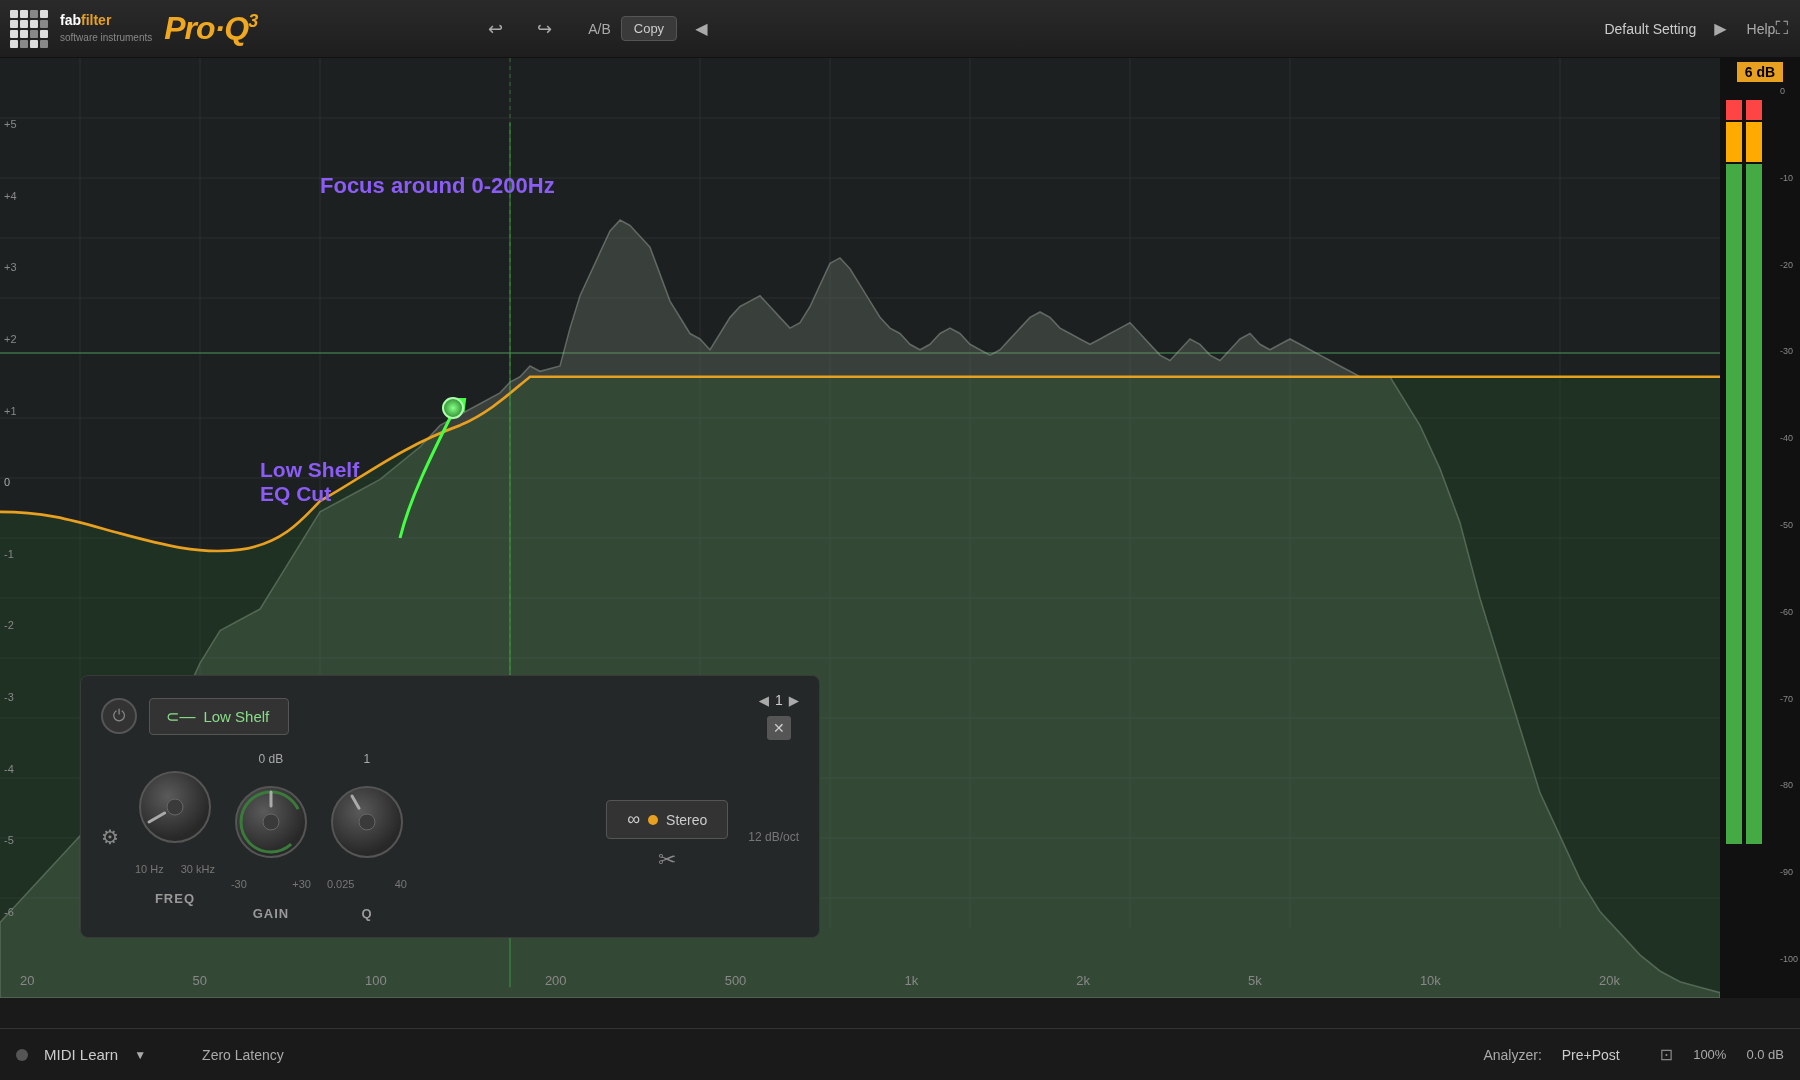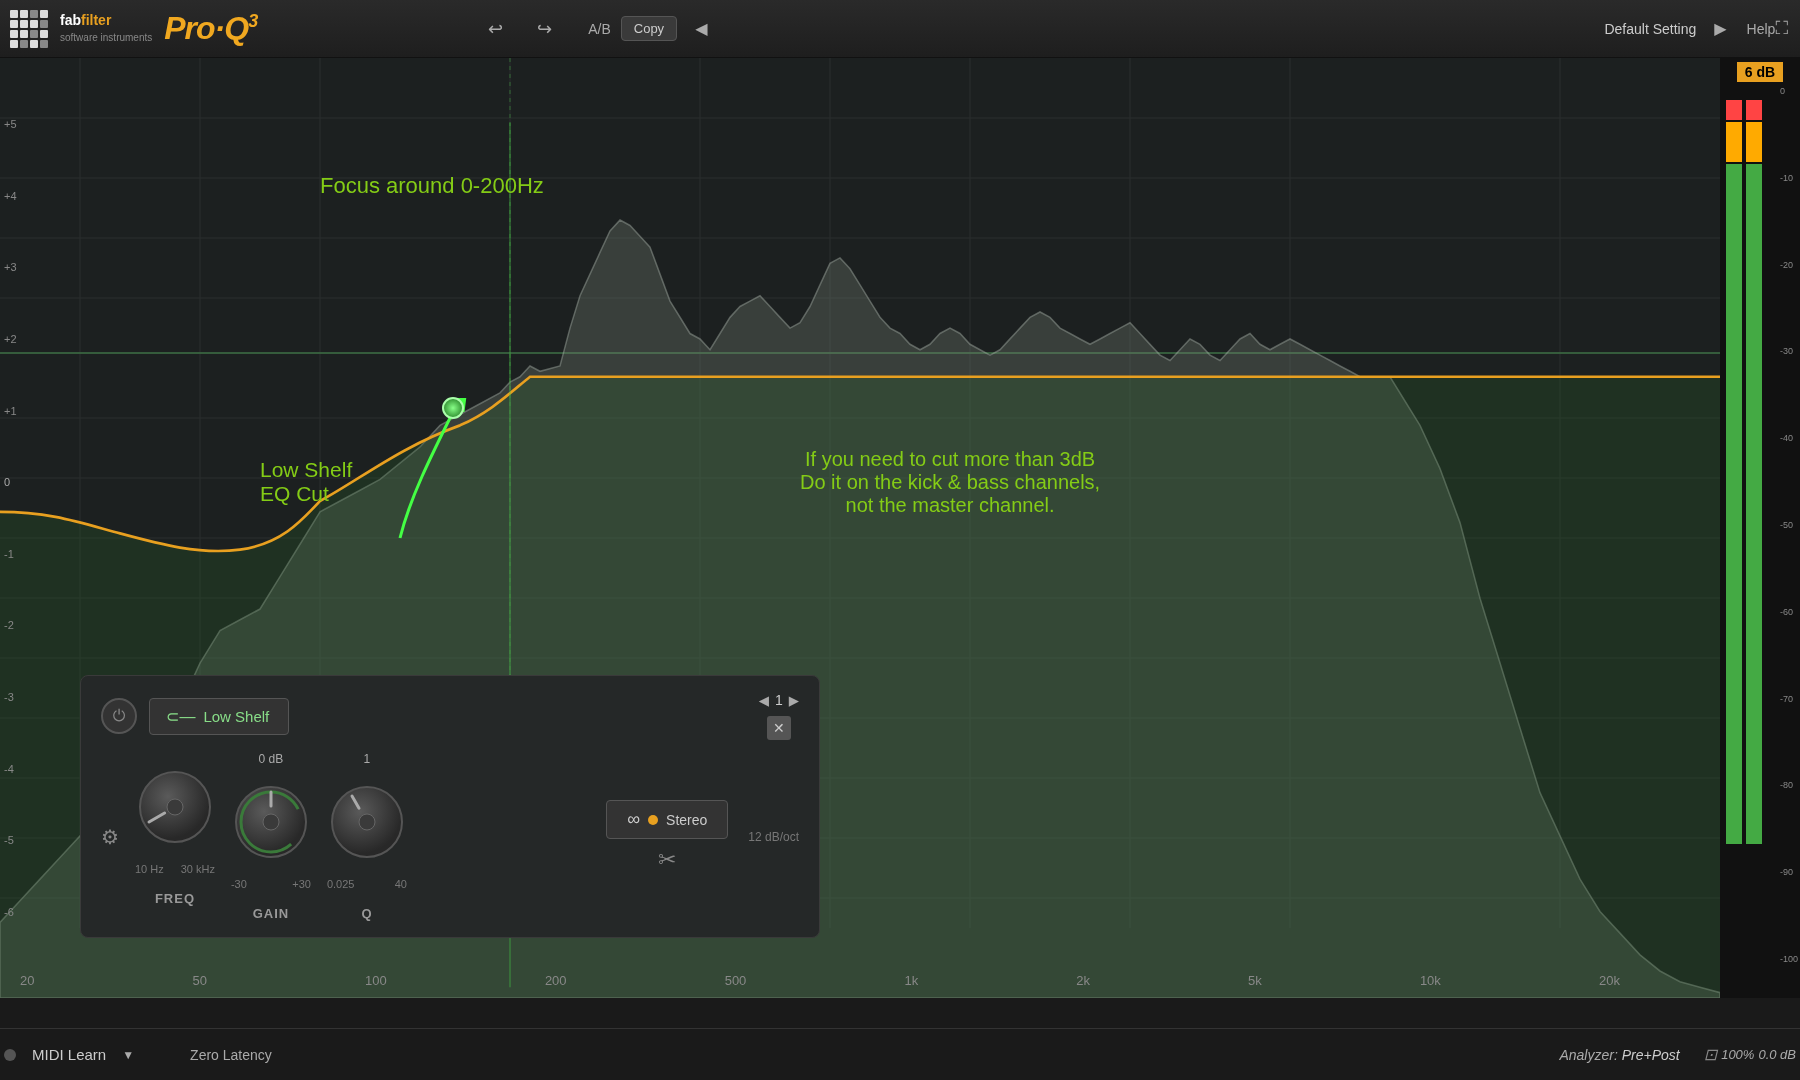--- a/index.html
+++ b/index.html
@@ -143,22 +143,22 @@
     .grid-svg {
       position: absolute;
       top: 0; left: 0;
       width: 100%; height: 100%;
     }
 
     
     .annotation {
       position: absolute;
       font-size: 22px;
-      font-weight: normal;
-      color: #84cc16;
+      font-weight: bold;
+      color: #8b5cf6;
       pointer-events: none;
     }
     #ann-focus {
       top: 115px;
       left: 320px;
     }
     #ann-lowshelf {
       top: 400px;
       left: 260px;
       font-size: 21px;
@@ -341,21 +341,21 @@
     #status-bar {
       position: absolute;
       bottom: 0;
       left: 0;
       width: 100%;
       height: 52px;
       background: #1a1a1a;
       border-top: 1px solid #333;
       display: flex;
       align-items: center;
-      padding: 0 4px;
+      padding: 0 16px;
       gap: 16px;
     }
     #midi-dot {
       width: 12px; height: 12px;
       border-radius: 50%;
       background: #555;
     }
     #midi-learn-btn {
       color: #ccc;
       font-size: 15px;
@@ -370,24 +370,23 @@
     }
     #latency-label {
       margin-left: 40px;
       color: #aaa;
       font-size: 14px;
     }
     #analyzer-area {
       margin-left: auto;
       display: flex;
       align-items: center;
-      gap: 4px;
-      color: #aaa;
-      font-size: 14px;
-      font-style: italic;
+      gap: 20px;
+      color: #aaa;
+      font-size: 14px;
     }
     #analyzer-mode {
       color: #ccc;
     }
     #resize-icon {
       color: #888;
       font-size: 14px;
       margin-left: 20px;
     }
     #zoom-label {
@@ -551,25 +550,20 @@
           </marker>
         </defs>
         <path d="M30,140 C40,100 60,60 85,10" stroke="#44ff44" stroke-width="3" fill="none" marker-end="url(#arrowhead)"></path>
       </svg>
 
       <div class="annotation" id="ann-lowshelf">
         <div>Low Shelf</div>
         <div>EQ Cut</div>
       </div>
 
-      <div class="annotation" id="ann-warning">
-        <div>If you need to cut more than 3dB</div>
-        <div>Do it on the kick &amp; bass channels,</div>
-        <div>not the master channel.</div>
-      </div>
 
       <div style="position:absolute;left:0;top:60px;bottom:80px;width:40px;display:flex;flex-direction:column;justify-content:space-between;padding:0 4px;">
         <span style="font-size:11px;color:#888;">+5</span>
         <span style="font-size:11px;color:#888;">+4</span>
         <span style="font-size:11px;color:#888;">+3</span>
         <span style="font-size:11px;color:#888;">+2</span>
         <span style="font-size:11px;color:#888;">+1</span>
         <span style="font-size:11px;color:#aaa;">0</span>
         <span style="font-size:11px;color:#888;">-1</span>
         <span style="font-size:11px;color:#888;">-2</span>

